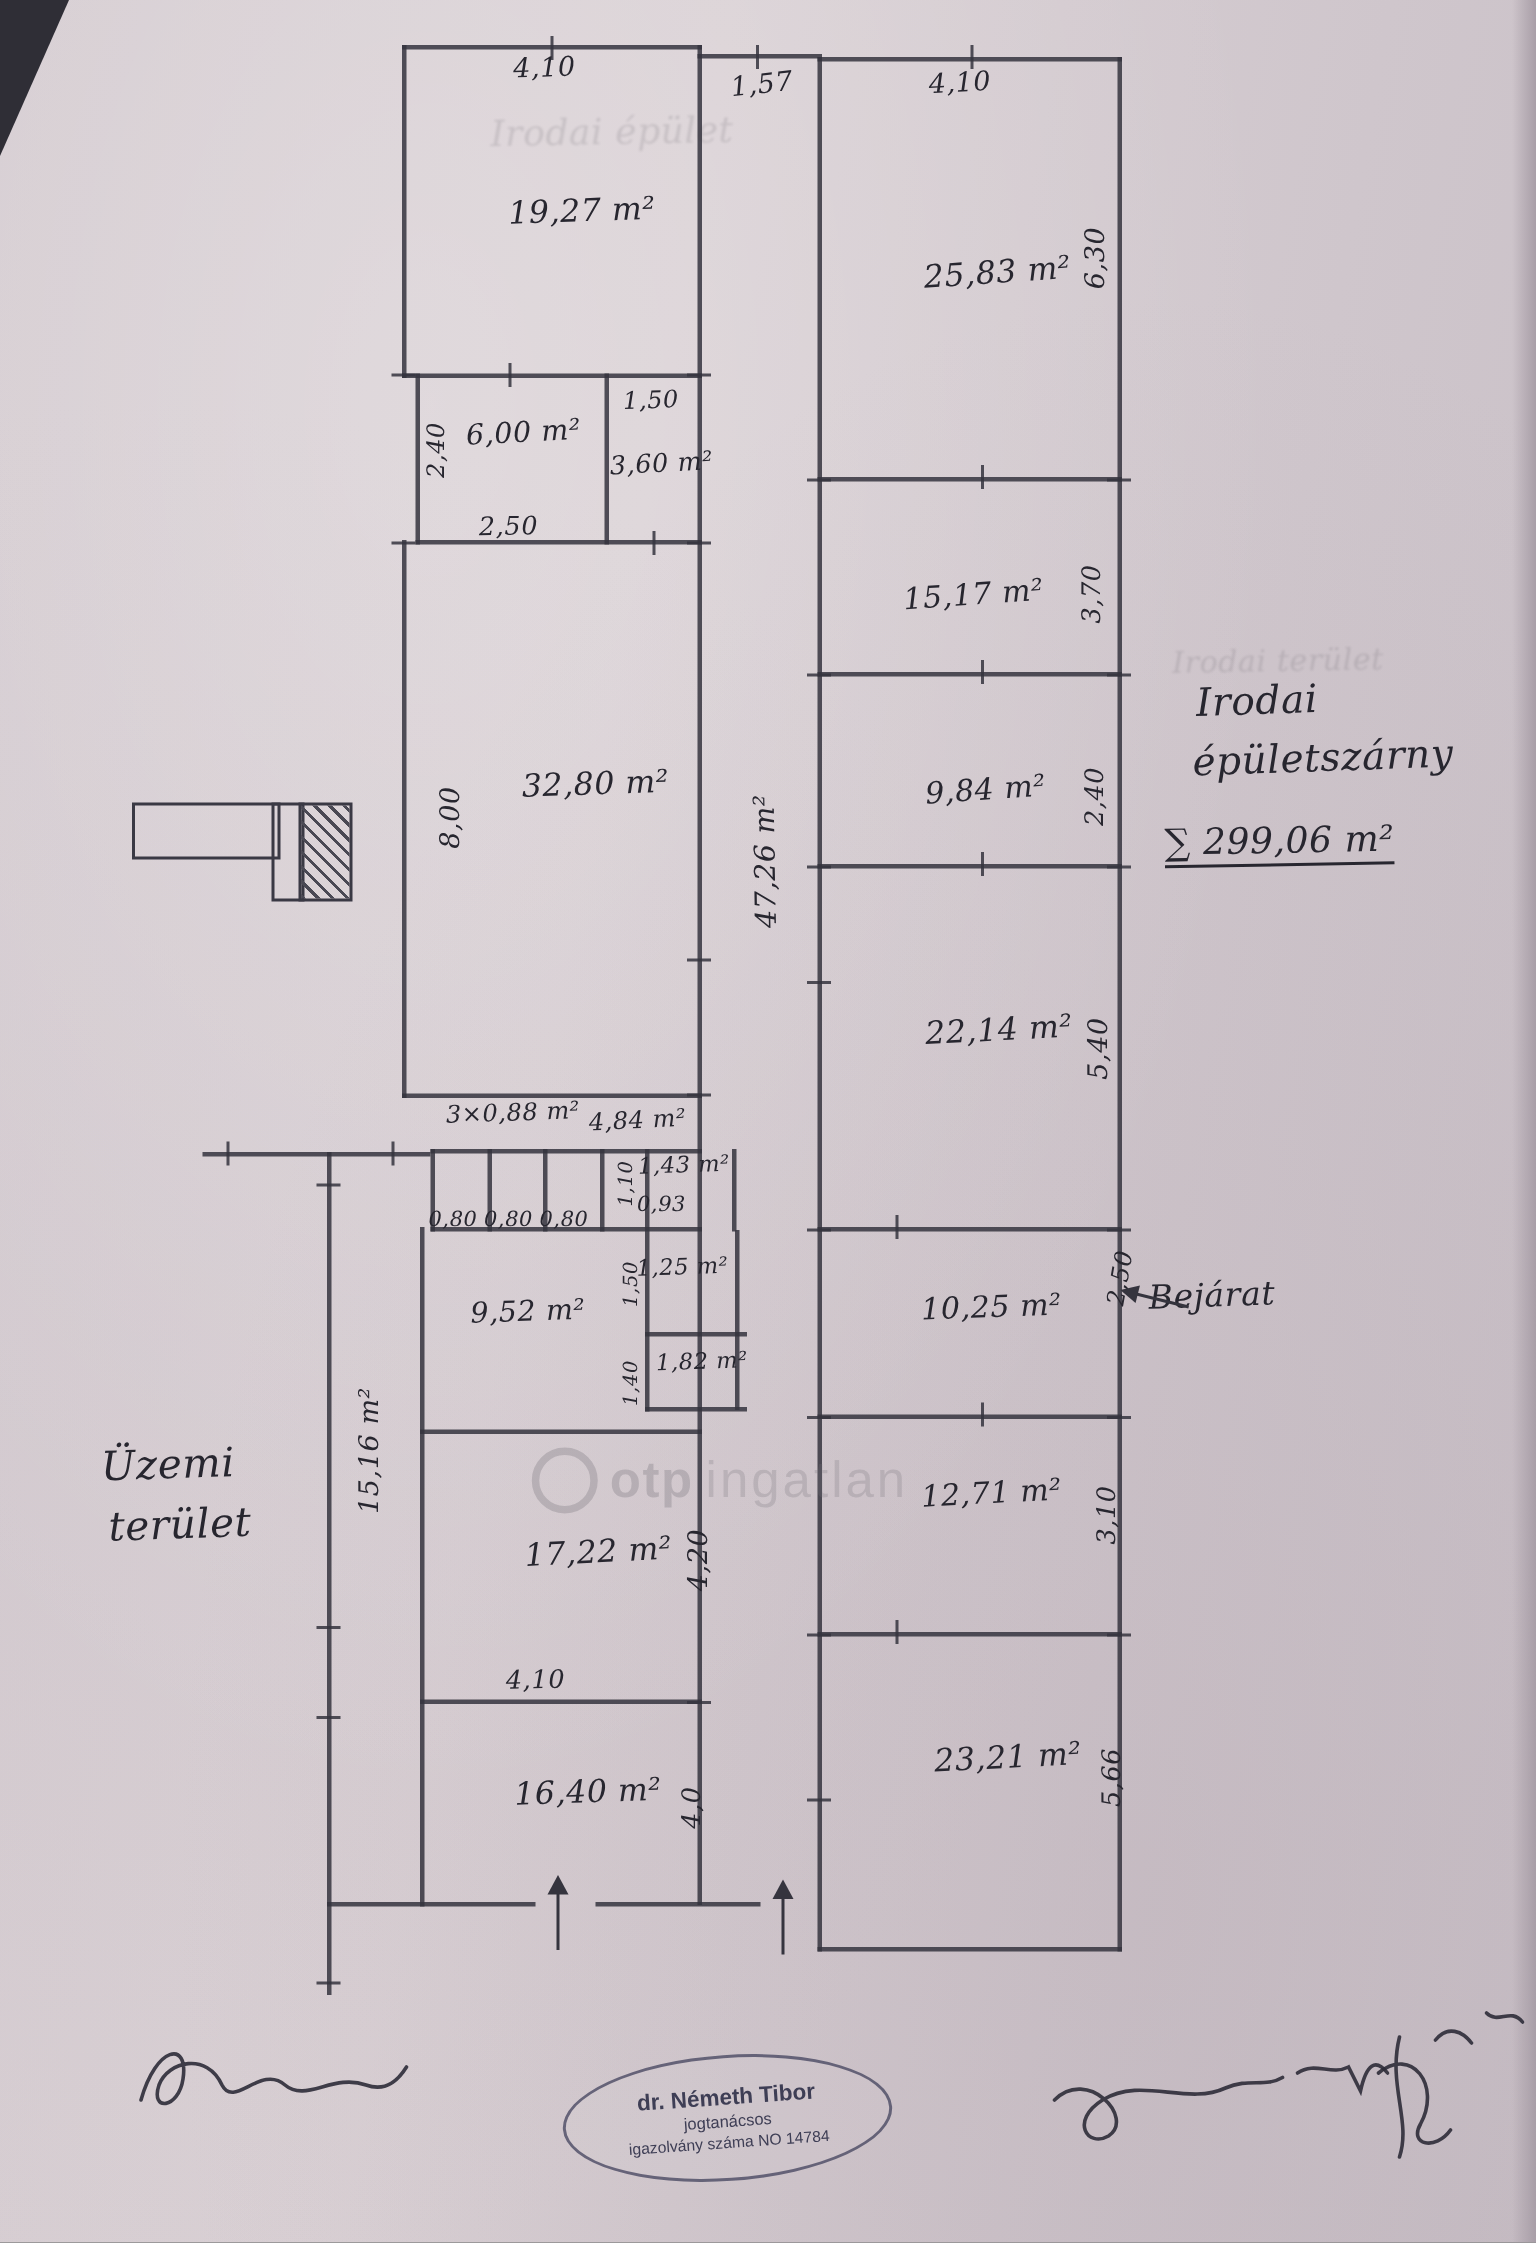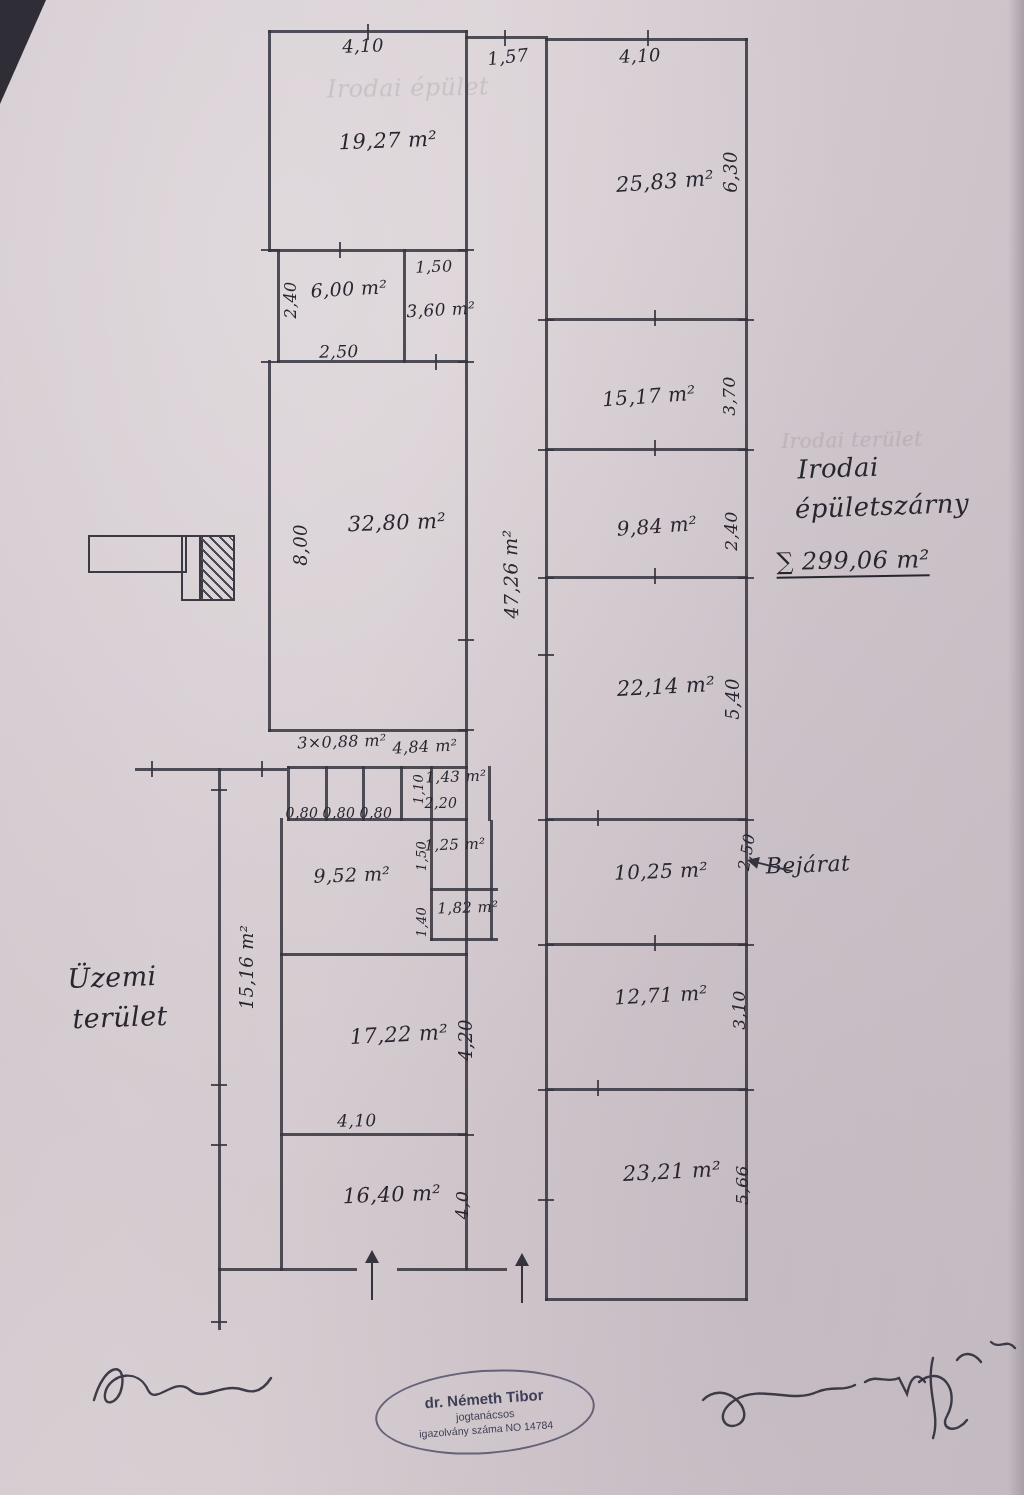--- a/index.html
+++ b/index.html
@@ -187,40 +187,45 @@
   <span class="lbl s22" style="left:808px;top:865px;--r:-2deg">Bejárat</span>
   <div class="larrow" style="left:757px;top:866px"></div>
 
   <span class="lbl s16" style="left:342px;top:742px;--r:-2deg">3×0,88 m²</span>
   <span class="lbl s16" style="left:425px;top:747px;--r:-3deg">4,84 m²</span>
   <span class="lbl s14" style="left:302px;top:813px">0,80</span>
   <span class="lbl s14" style="left:339px;top:813px">0,80</span>
   <span class="lbl s14" style="left:376px;top:813px">0,80</span>
   <span class="lbl s13" style="left:418px;top:789px;--r:-90deg">1,10</span>
   <span class="lbl s15" style="left:456px;top:777px;--r:-2deg">1,43 m²</span>
-  <span class="lbl s14" style="left:441px;top:803px">2,20</span>
+  <span class="lbl s14" style="left:441px;top:803px">0,93</span>
   <span class="lbl s15" style="left:455px;top:845px;--r:-2deg">1,25 m²</span>
   <span class="lbl s13" style="left:421px;top:856px;--r:-90deg">1,50</span>
   <span class="lbl s19" style="left:352px;top:875px;--r:-2deg">9,52 m²</span>
   <span class="lbl s15" style="left:468px;top:908px;--r:-2deg">1,82 m²</span>
   <span class="lbl s13" style="left:421px;top:922px;--r:-90deg">1,40</span>
 
   <span class="lbl s18" style="left:247px;top:967px;--r:-90deg">15,16 m²</span>
   <span class="lbl s27" style="left:112px;top:977px;--r:-2deg">Üzemi</span>
   <span class="lbl s27" style="left:120px;top:1017px;--r:-2deg">terület</span>
 
   <span class="lbl s21" style="left:399px;top:1035px;--r:-3deg">17,22 m²</span>
   <span class="lbl s18" style="left:466px;top:1040px;--r:-90deg">4,20</span>
   <span class="lbl s17" style="left:357px;top:1121px;--r:-1deg">4,10</span>
   <span class="lbl s21" style="left:392px;top:1195px;--r:-2deg">16,40 m²</span>
   <span class="lbl s17" style="left:462px;top:1205px;--r:-90deg">4,0</span>
 
   <div class="uparrow" style="left:371px;top:1262px"></div>
   <div class="uparrow" style="left:521px;top:1265px"></div>
 
+  <div class="wm">
+    <div class="wm-ring"></div>
+    <span class="wm-bold">otp</span>
+    <span class="wm-rest">ingatlan</span>
+  </div>
 
   <svg class="sig" style="left:88px;top:1348px" width="190" height="75" viewBox="0 0 190 75">
     <path d="M6,52 C16,16 38,12 34,38 C31,58 12,60 18,42 C24,26 50,20 60,42 C68,58 86,28 102,42 C116,54 134,34 156,42 C170,47 178,38 183,30"></path>
   </svg>
   <svg class="sig" style="left:695px;top:1330px" width="325" height="120" viewBox="0 0 325 120">
     <path d="M8,70 C30,48 62,82 44,94 C30,102 18,84 40,70 C66,54 96,74 122,62 C138,55 148,62 160,55"></path>
     <path d="M170,52 c12,-8 22,2 34,-4 l8,16 c4,-18 10,-22 18,-12"></path>
     <path d="M238,28 C230,60 246,84 238,108 M224,52 C246,34 266,60 252,86 C244,100 262,104 272,90 M262,30 c8,-10 18,-6 24,2"></path>
     <path d="M296,12 c8,8 16,-4 24,6"></path>
   </svg>

